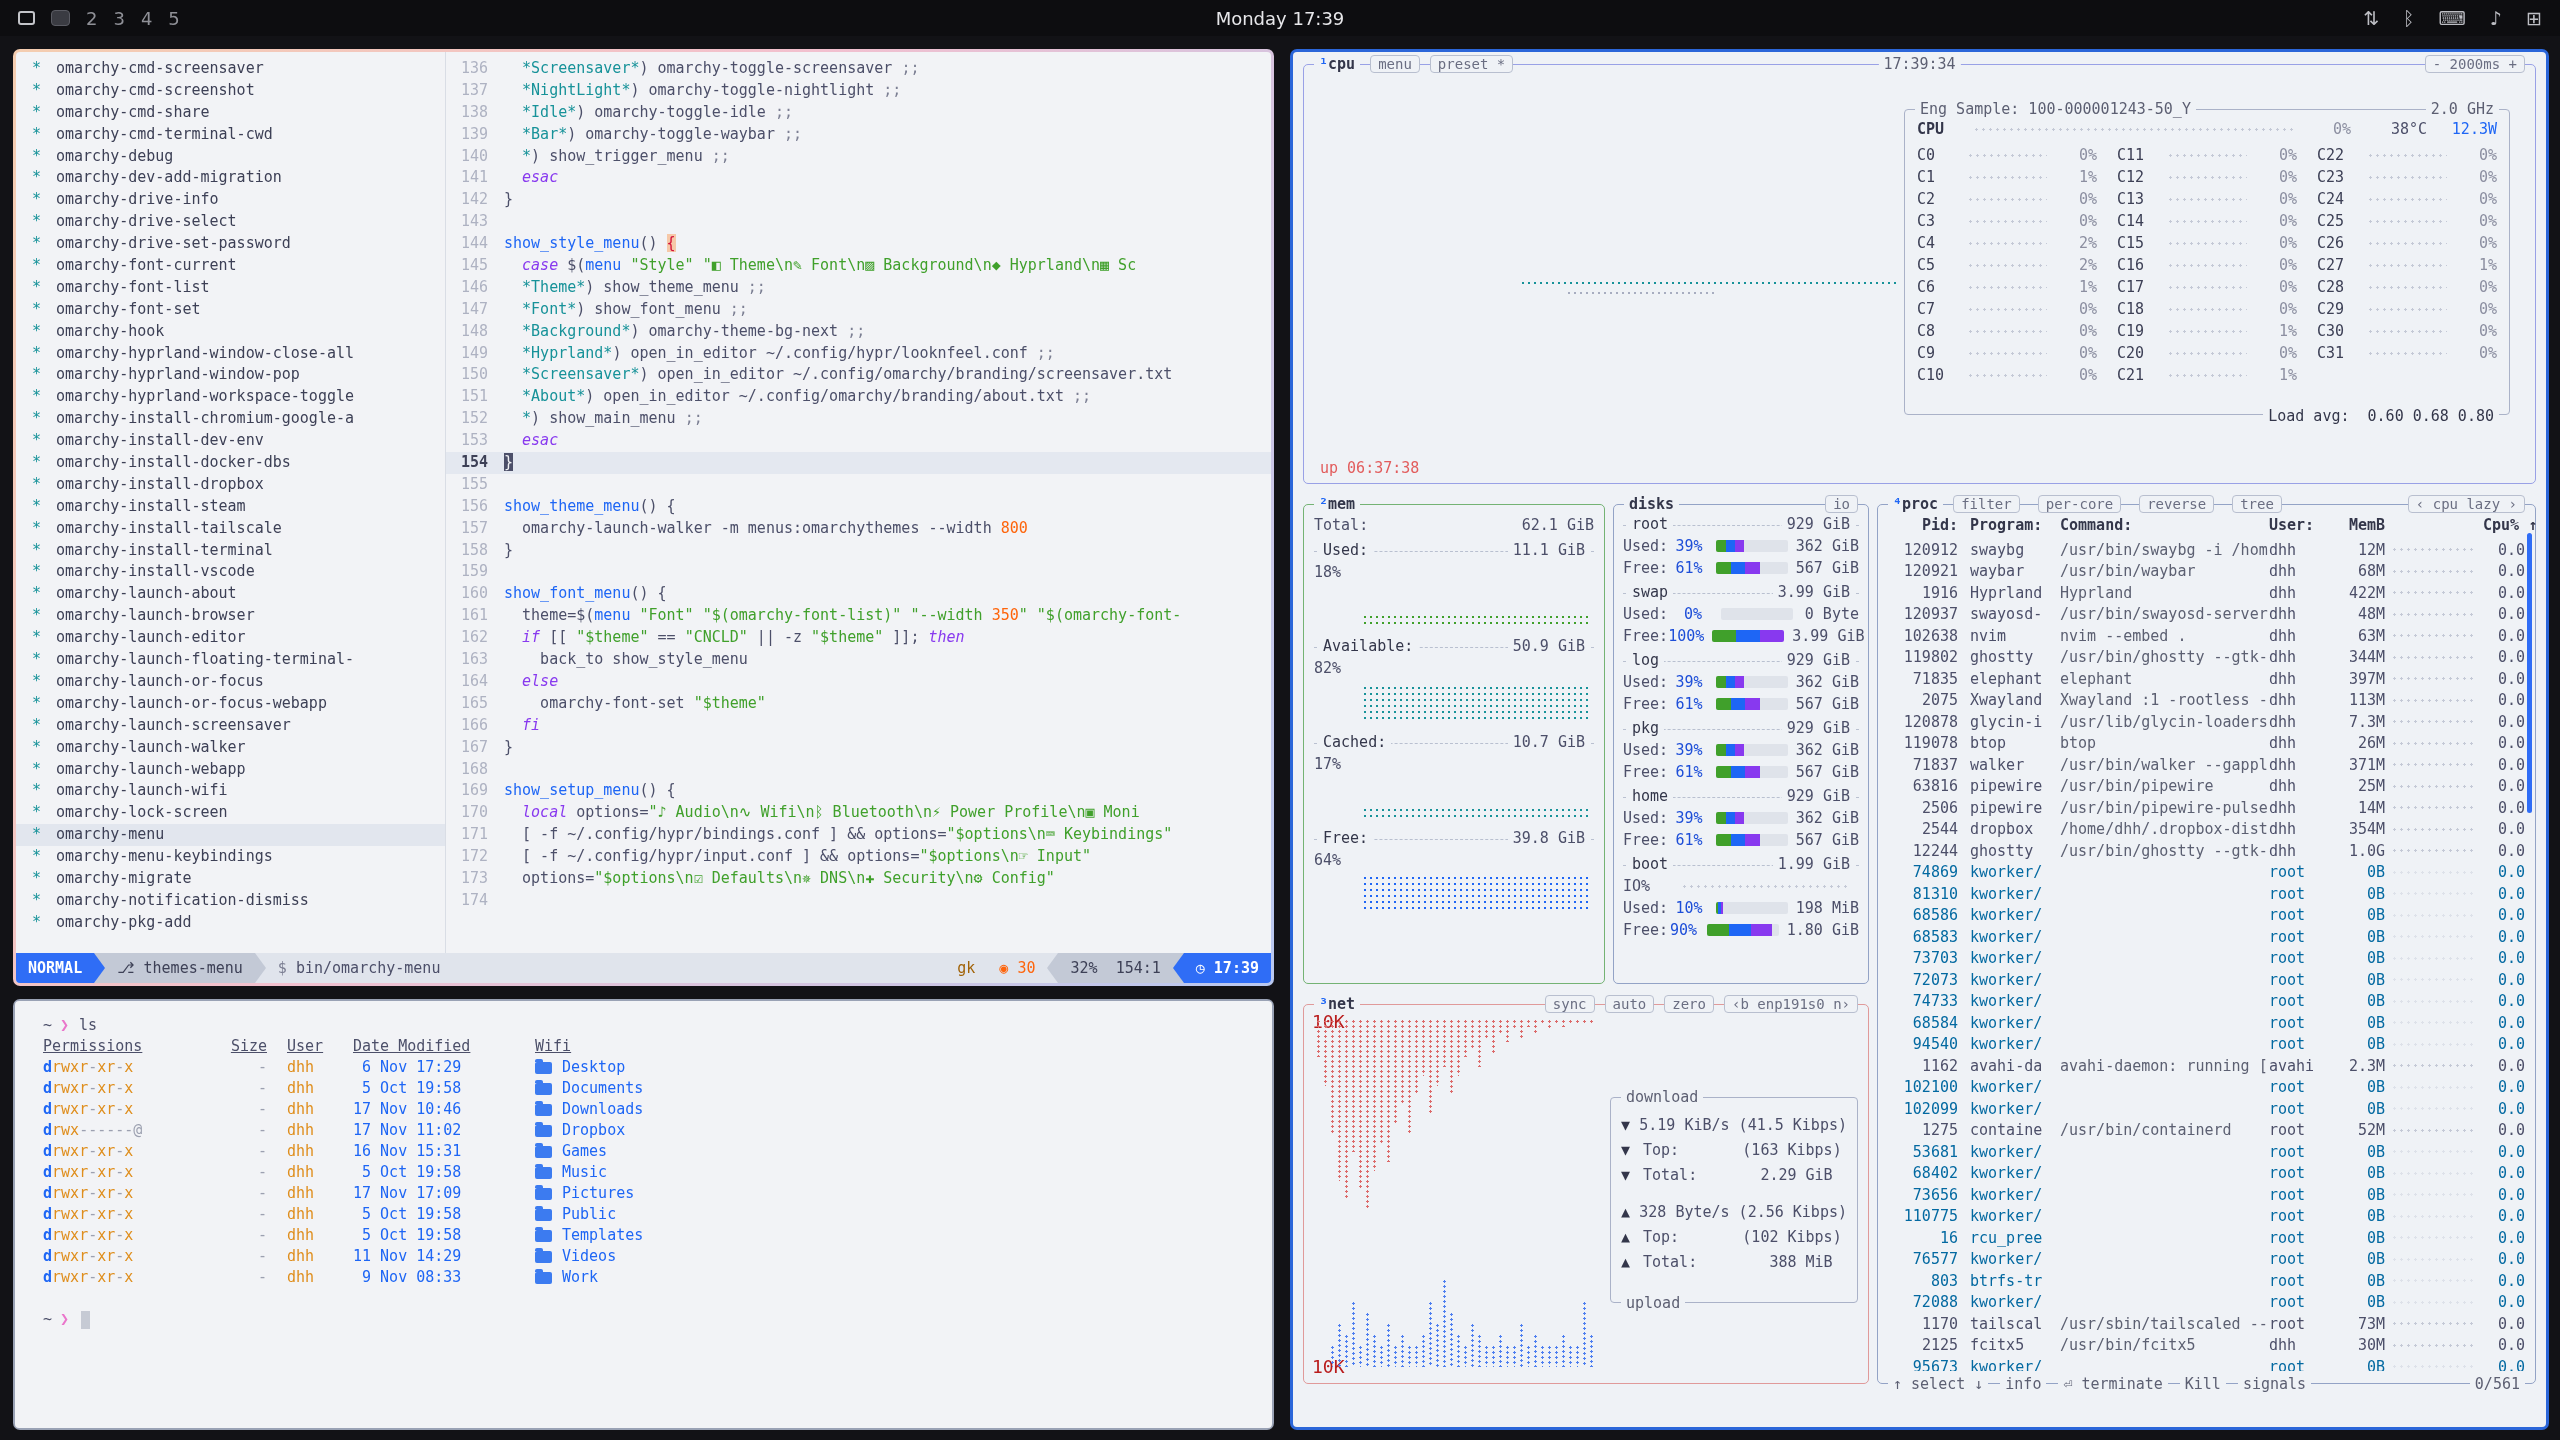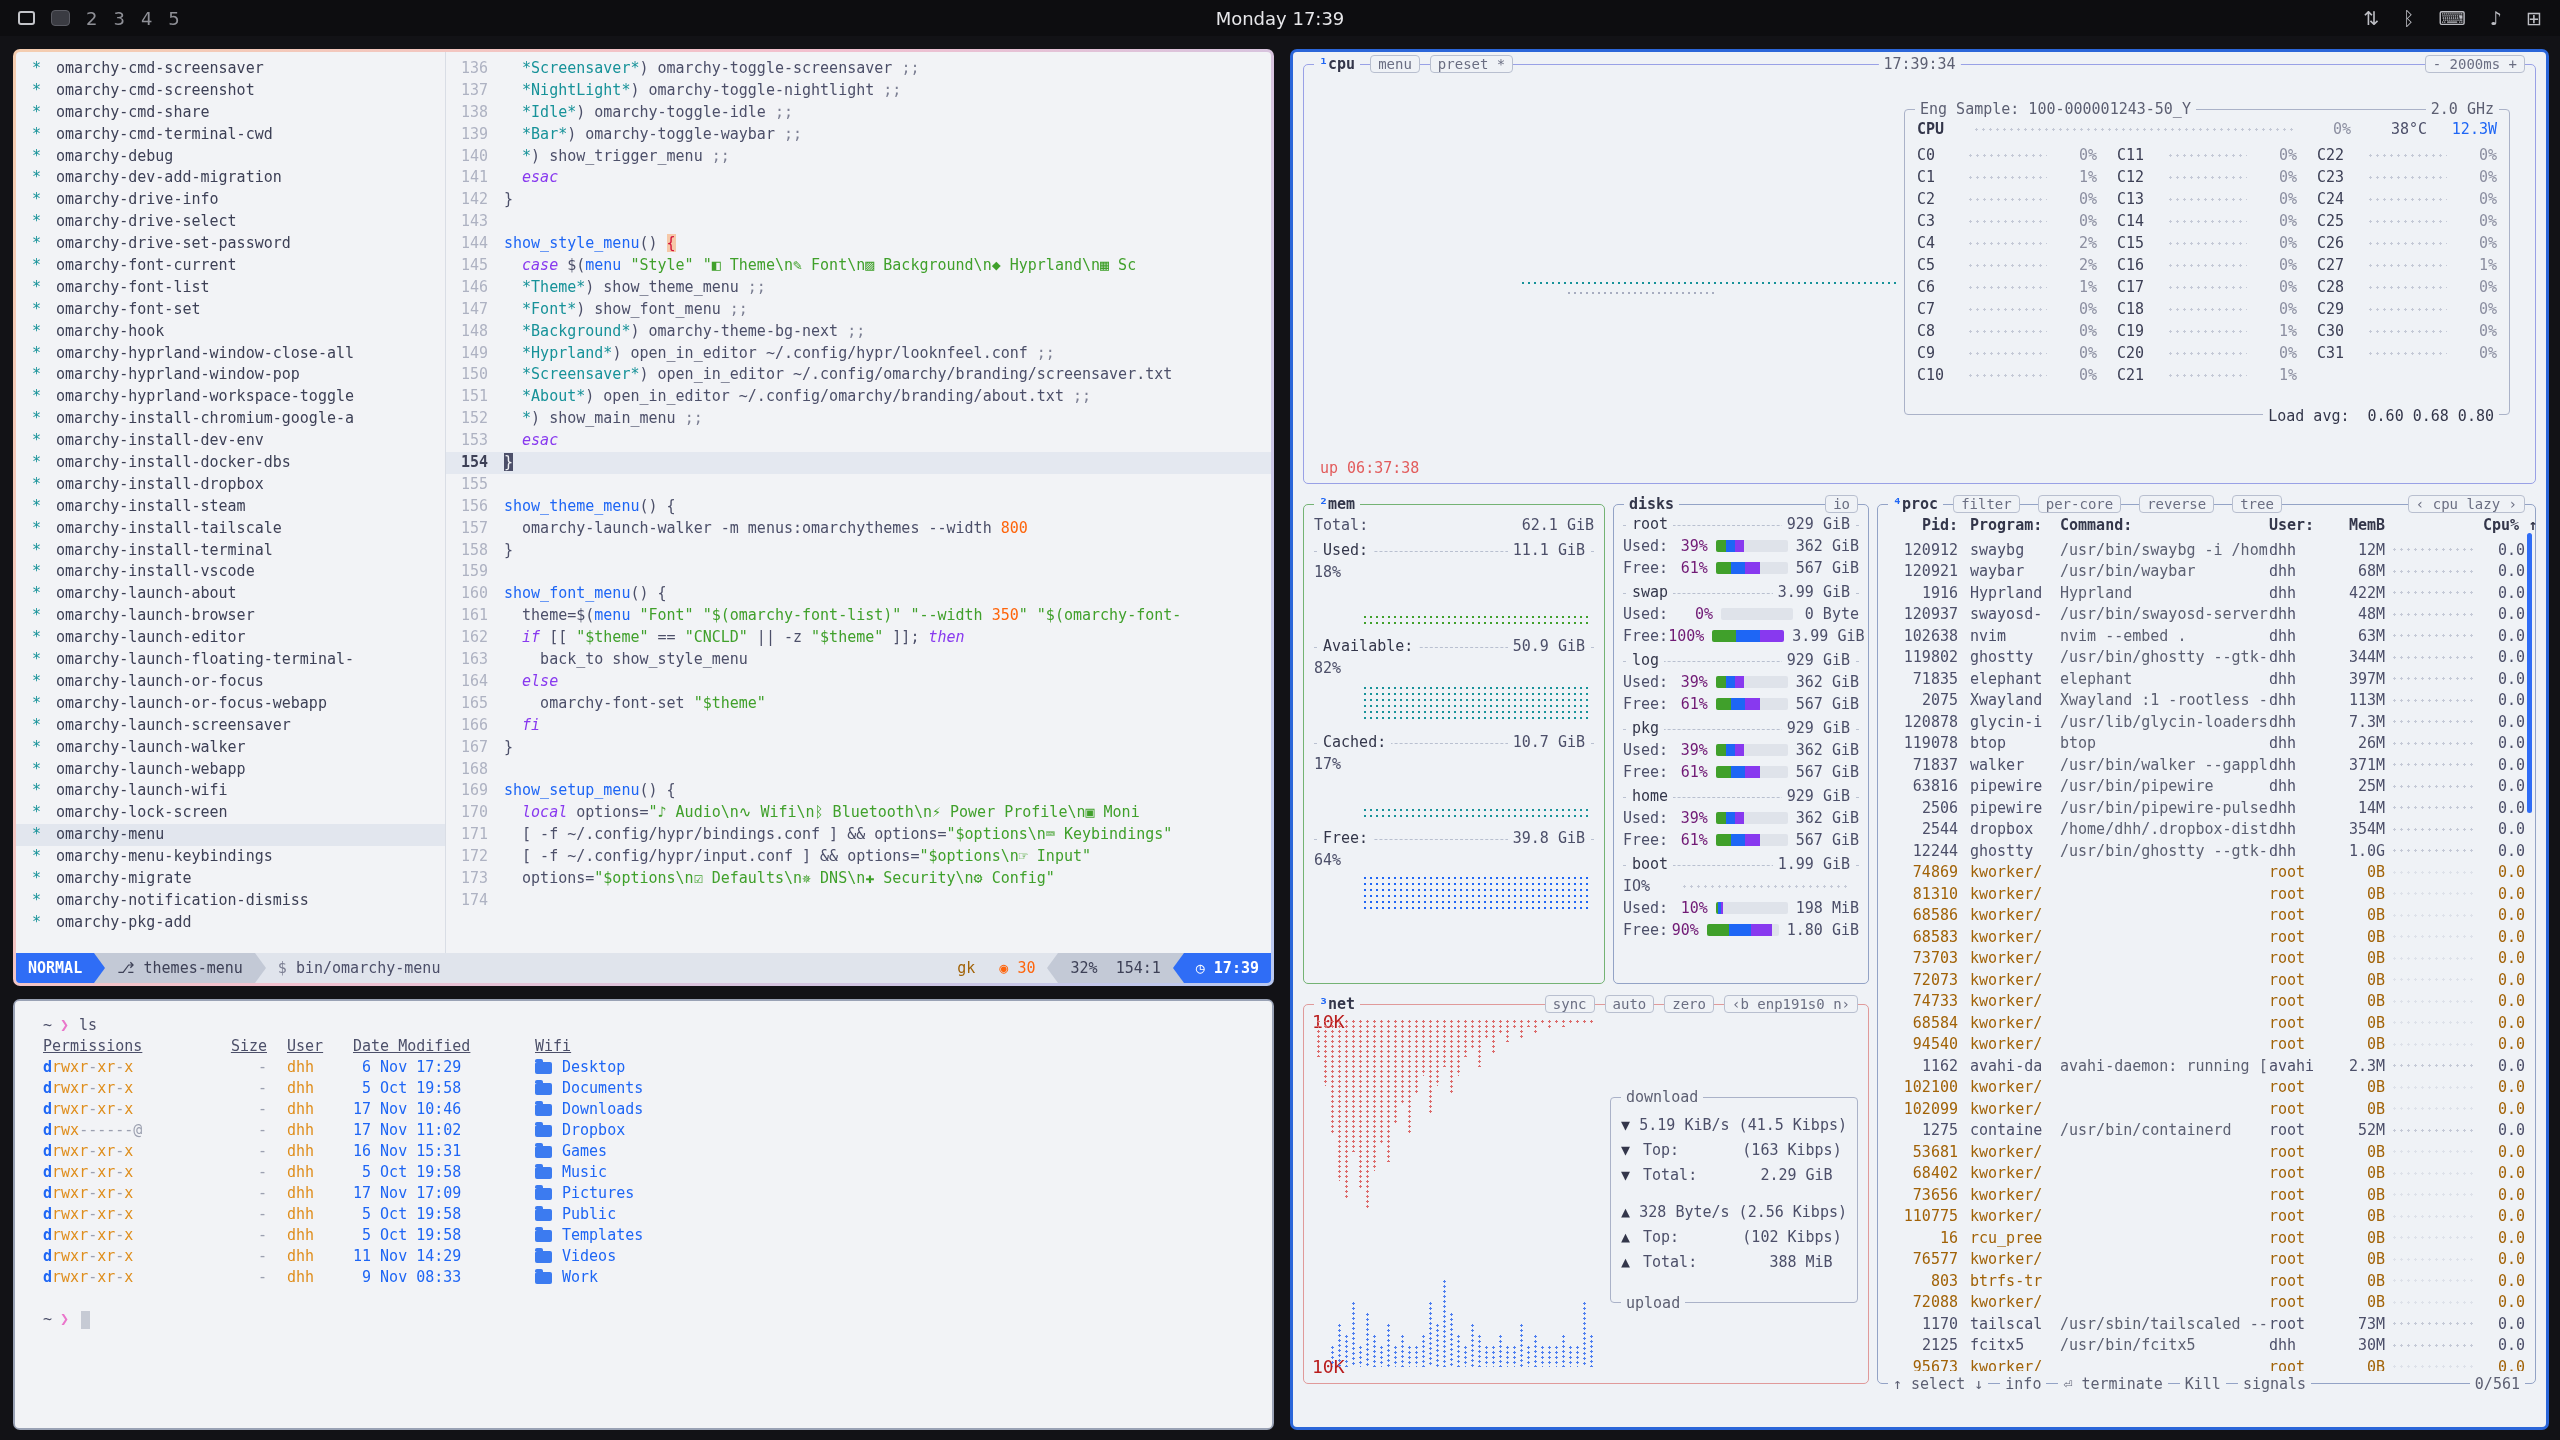--- a/index.html
+++ b/index.html
@@ -109,21 +109,21 @@
   .disk-name{position:absolute;left:4px;top:0;background:#eff2f6;padding:0 5px;color:#33364a}
   .disk-size{position:absolute;right:4px;top:0;background:#eff2f6;padding:0 5px;color:#4c4f69}
   .mem-graph-row{display:flex;height:72px;padding-top:2px}
   .mem-pct{width:48px;color:#4c4f69}
   .mem-graph{flex:1;position:relative;overflow:hidden;margin:2px 2px 8px 0}
   .mem-fill{position:absolute;left:0;right:0;bottom:0;background-image:radial-gradient(circle,var(--c) 1.3px,transparent 1.5px);background-size:6px 6px}
   .bt-disks{left:320px;top:452px;width:256px;height:480px;border-color:#93a3c6}
   .disk-content{padding:6px 9px 0 9px}
   .disk-row{display:flex;align-items:center;height:22px;white-space:pre}
   .d-label{width:50px;color:#4c4f69}
-  .d-pct{width:40px;text-align:right;color:#701a75}
+  .d-pct{width:40px;text-align:center;color:#1d4ed8}
   .bar{width:72px;height:12px;background:#dfe3ea;border-radius:2px;overflow:hidden;margin:0 8px;display:inline-block;flex:none}
   .bar-fill{display:block;height:100%;background:linear-gradient(90deg,#40a02b 0 34%,#1e66f5 34% 67%,#8839ef 67% 100%)}
   .d-val{flex:1;text-align:right;color:#4c4f69}
   .bt-net{left:10px;top:952px;width:566px;height:380px;border-color:#e09a9a}
   .scale-lbl{position:absolute;left:8px;color:#b91c1c;font-size:18px}
   .down-graph{position:absolute;left:12px;top:14px;width:286px;height:190px;display:flex;align-items:flex-start;gap:1px}
   .up-graph{position:absolute;left:12px;bottom:16px;width:286px;height:110px;display:flex;align-items:flex-end;gap:1px}
   .ncol{width:6px;flex:none}
   .ncol.down{background-image:radial-gradient(circle,#dc6a6a 1.2px,transparent 1.4px);background-size:5px 5px}
   .ncol.up{background-image:radial-gradient(circle,#4d7ef0 1.2px,transparent 1.4px);background-size:5px 5px}
@@ -136,21 +136,21 @@
   .proc-header{display:flex;align-items:center;height:24px;margin-top:8px;padding:0 10px;font-weight:bold;color:#33364a;white-space:pre}
   .proc-rows{position:absolute;left:0;right:0;top:34px;bottom:12px;overflow:hidden;padding:0 10px}
   .proc-row{display:flex;align-items:center;height:21.5px;white-space:pre}
   .pc-pid{width:70px;text-align:right;flex:none}
   .pc-prog{width:102px;padding-left:12px;flex:none;overflow:hidden}
   .pc-cmd{flex:1;overflow:hidden;color:#5c6072}
   .pc-user{width:62px;flex:none}
   .pc-mem{width:54px;text-align:right;flex:none}
   .pc-lead{width:86px;flex:none;height:7px;align-self:center;margin:0 6px;background-image:radial-gradient(circle,#c4c9d6 1.1px,transparent 1.3px);background-size:7px 7px;background-repeat:repeat-x;background-position:0 center}
   .pc-cpu{width:42px;text-align:right;flex:none}
-  .proc-row.dim{color:#a16207}
+  .proc-row.dim{color:#0369a1}
   .proc-row.dim .pc-cmd{color:#c3c8d4}
   .proc-row.dim .pc-lead{background-image:radial-gradient(circle,#dde1e9 1.1px,transparent 1.3px)}
   .proc-scroll{position:absolute;right:3px;top:28px;width:5px;height:280px;background:#2f6df6;border-radius:3px}
   .footer-row{position:absolute;bottom:-12px;left:10px;right:10px;display:flex;align-items:center;gap:12px;height:22px}
   .load-lbl{position:absolute;bottom:-11px;right:10px;background:#eff2f6;padding:0 5px;color:#33364a;white-space:pre}
 </style>
 </head>
 <body>
 
 <div>

